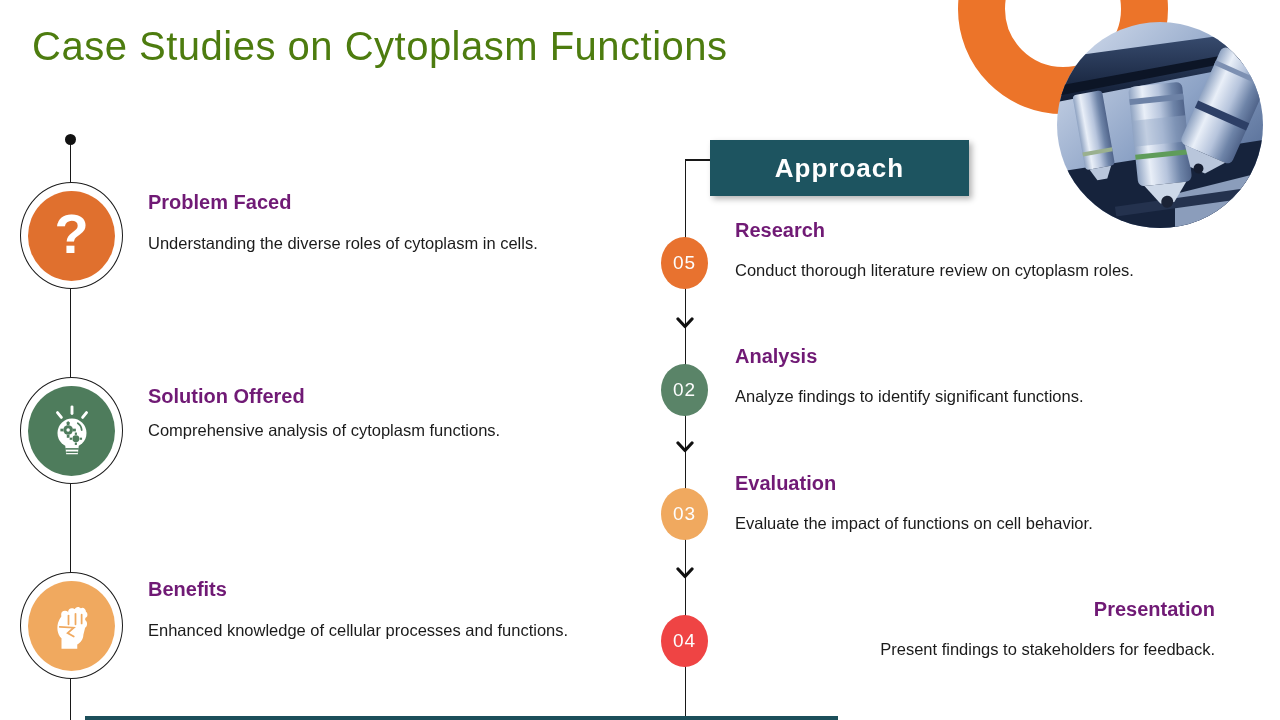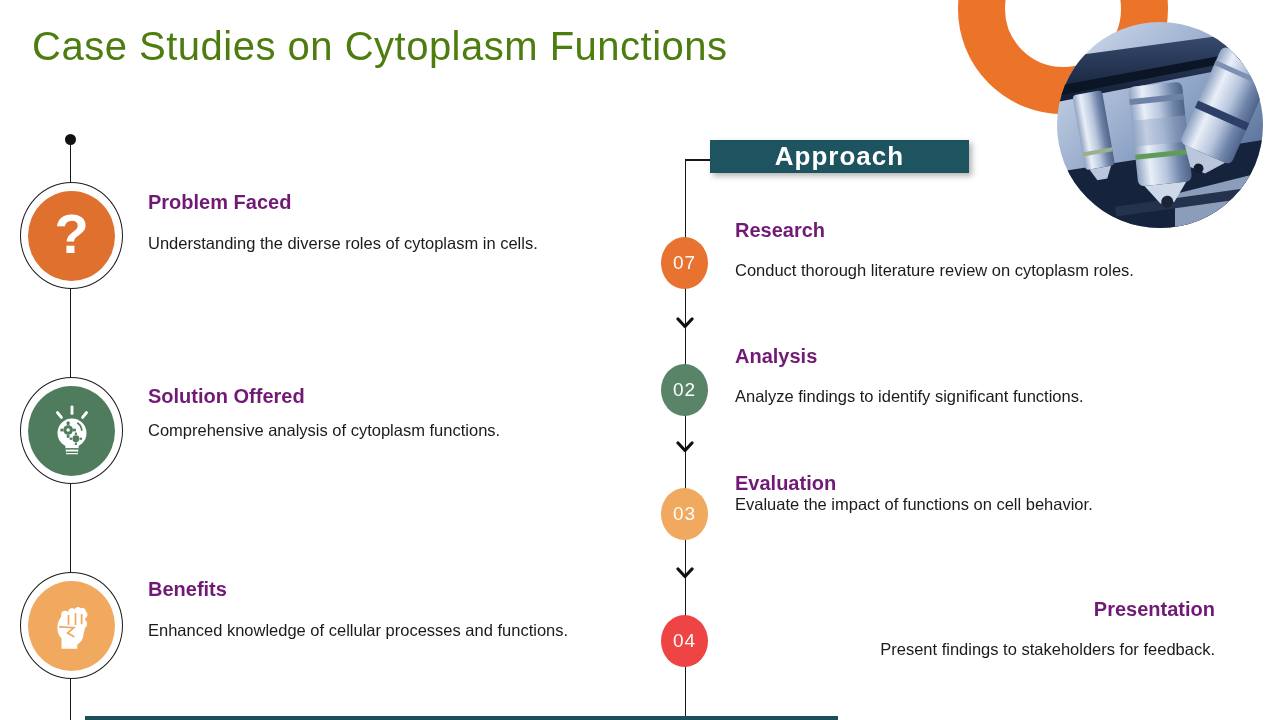--- a/index.html
+++ b/index.html
@@ -25,21 +25,21 @@
   .badge-inner{
     width:87px;height:90px;border-radius:50%;
     display:flex;align-items:center;justify-content:center;
   }
   .qmark{color:#fff;font-size:56px;font-weight:700;line-height:1;margin-top:-4px;}
   .ls-text{position:absolute;width:520px;}
   .ls-heading{margin:0;font-size:20px;font-weight:700;color:#701a75;}
   .ls-desc{margin:0;font-size:16.5px;color:#1b1b1b;}
   
   .approach-box{
-    position:absolute;left:710px;top:140px;width:259px;height:33px;
+    position:absolute;left:710px;top:140px;width:259px;height:56px;
     background:#1d5460;color:#fff;font-size:26px;font-weight:700;letter-spacing:1px;
     display:flex;align-items:center;justify-content:center;
     box-shadow:3px 3px 6px rgba(0,0,0,.3);
   }
   .step-circle{
     position:absolute;left:661px;width:47px;height:52px;border-radius:50%;
     display:flex;align-items:center;justify-content:center;
     color:#fdfdfd;font-size:19px;letter-spacing:1px;
   }
   .step-text{position:absolute;left:735px;width:480px;}
@@ -187,42 +187,42 @@
   </div>
   <div class="ls-text" style="left:148px;top:578px;">
     <h2 class="ls-heading">Benefits</h2>
     <p class="ls-desc" style="margin-top:20px;">Enhanced knowledge of cellular processes and functions.</p>
   </div>
 
   <div class="hline-connector"></div>
   <div class="vline vline-right"></div>
   <div class="approach-box">Approach</div>
 
-  <div class="step-circle" style="top:237px;background:#E8722F;">07</div>
+  <div class="step-circle" style="top:237px;background:#E8722F;">05</div>
   <div class="step-text" style="top:219px;">
     <h2 class="ls-heading">Research</h2>
     <p class="ls-desc" style="margin-top:19px;">Conduct thorough literature review on cytoplasm roles.</p>
   </div>
   <svg class="chevron" style="top:317px;" width="18" height="13">
     <path d="M2 2 L9 9.5 L16 2" stroke="#111" stroke-width="3.2" fill="none" stroke-linecap="round" stroke-linejoin="round"></path>
   </svg>
 
   <div class="step-circle" style="top:364px;background:#5A8468;">02</div>
   <div class="step-text" style="top:345px;">
     <h2 class="ls-heading">Analysis</h2>
     <p class="ls-desc" style="margin-top:19px;">Analyze findings to identify significant functions.</p>
   </div>
   <svg class="chevron" style="top:441px;" width="18" height="13">
     <path d="M2 2 L9 9.5 L16 2" stroke="#111" stroke-width="3.2" fill="none" stroke-linecap="round" stroke-linejoin="round"></path>
   </svg>
 
   <div class="step-circle" style="top:488px;background:#F0A95F;">03</div>
   <div class="step-text" style="top:472px;">
     <h2 class="ls-heading">Evaluation</h2>
-    <p class="ls-desc" style="">Evaluate the impact of functions on cell behavior.</p>
+    <p class="ls-desc" style="margin-top:19px;">Evaluate the impact of functions on cell behavior.</p>
   </div>
   <svg class="chevron" style="top:567px;" width="18" height="13">
     <path d="M2 2 L9 9.5 L16 2" stroke="#111" stroke-width="3.2" fill="none" stroke-linecap="round" stroke-linejoin="round"></path>
   </svg>
 
   <div class="step-circle" style="top:615px;background:#ef4444;">04</div>
   <div class="step-text" style="top:598px;text-align:right;">
     <h2 class="ls-heading">Presentation</h2>
     <p class="ls-desc" style="margin-top:19px;">Present findings to stakeholders for feedback.</p>
   </div>

